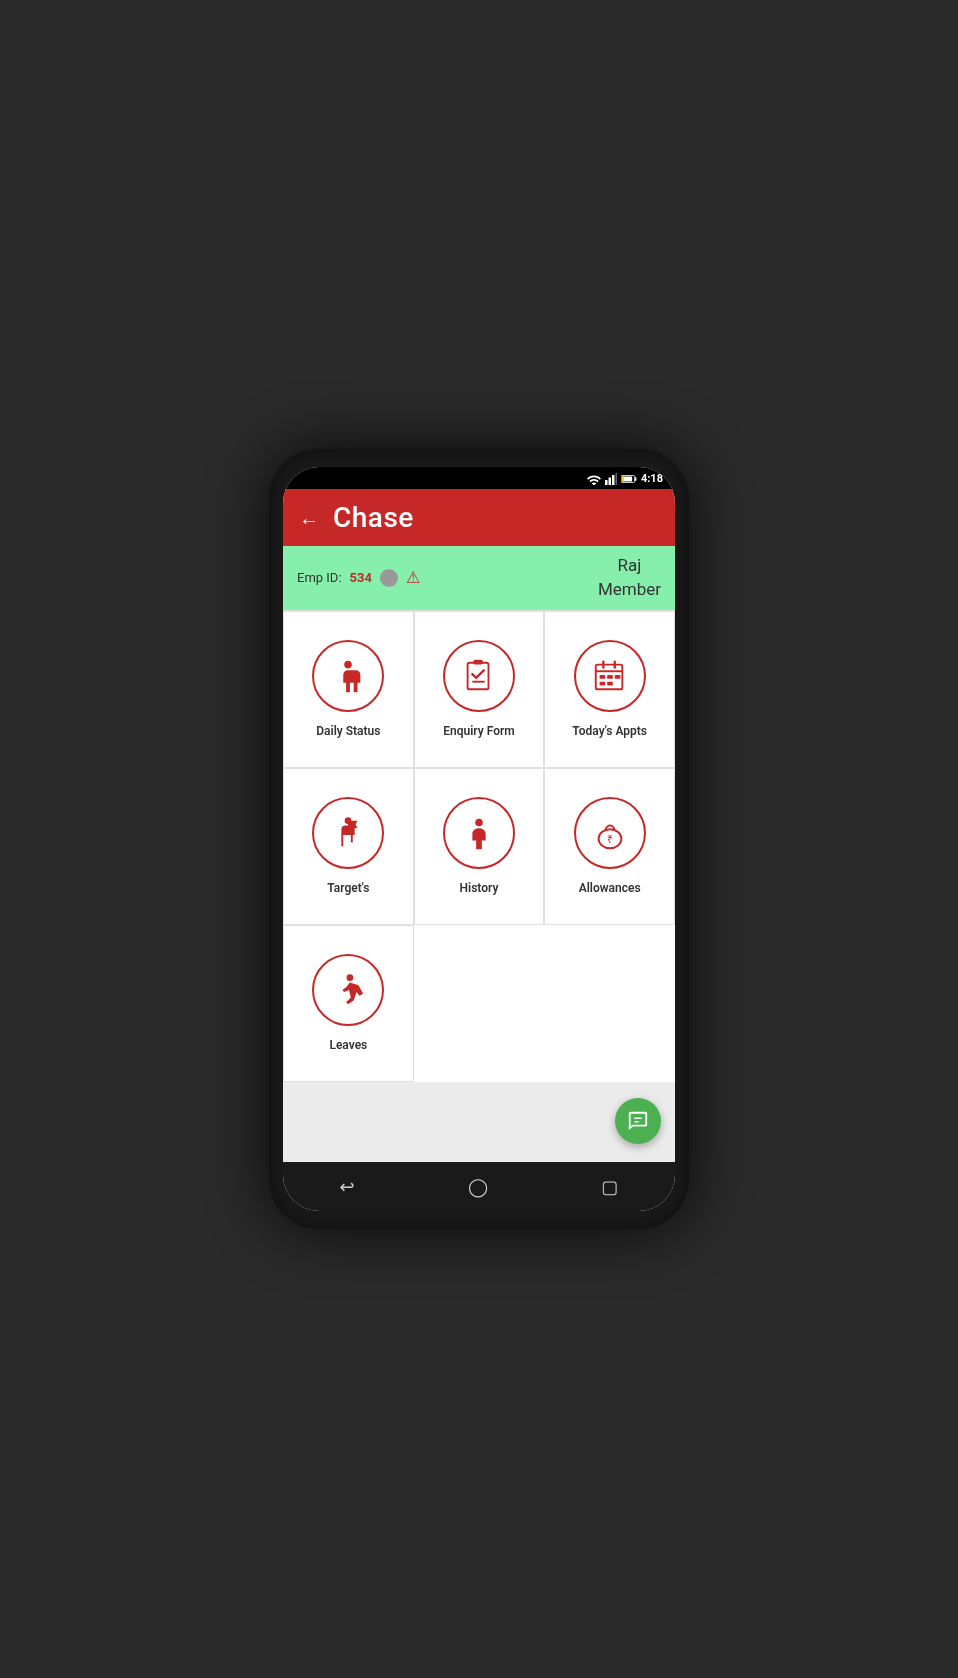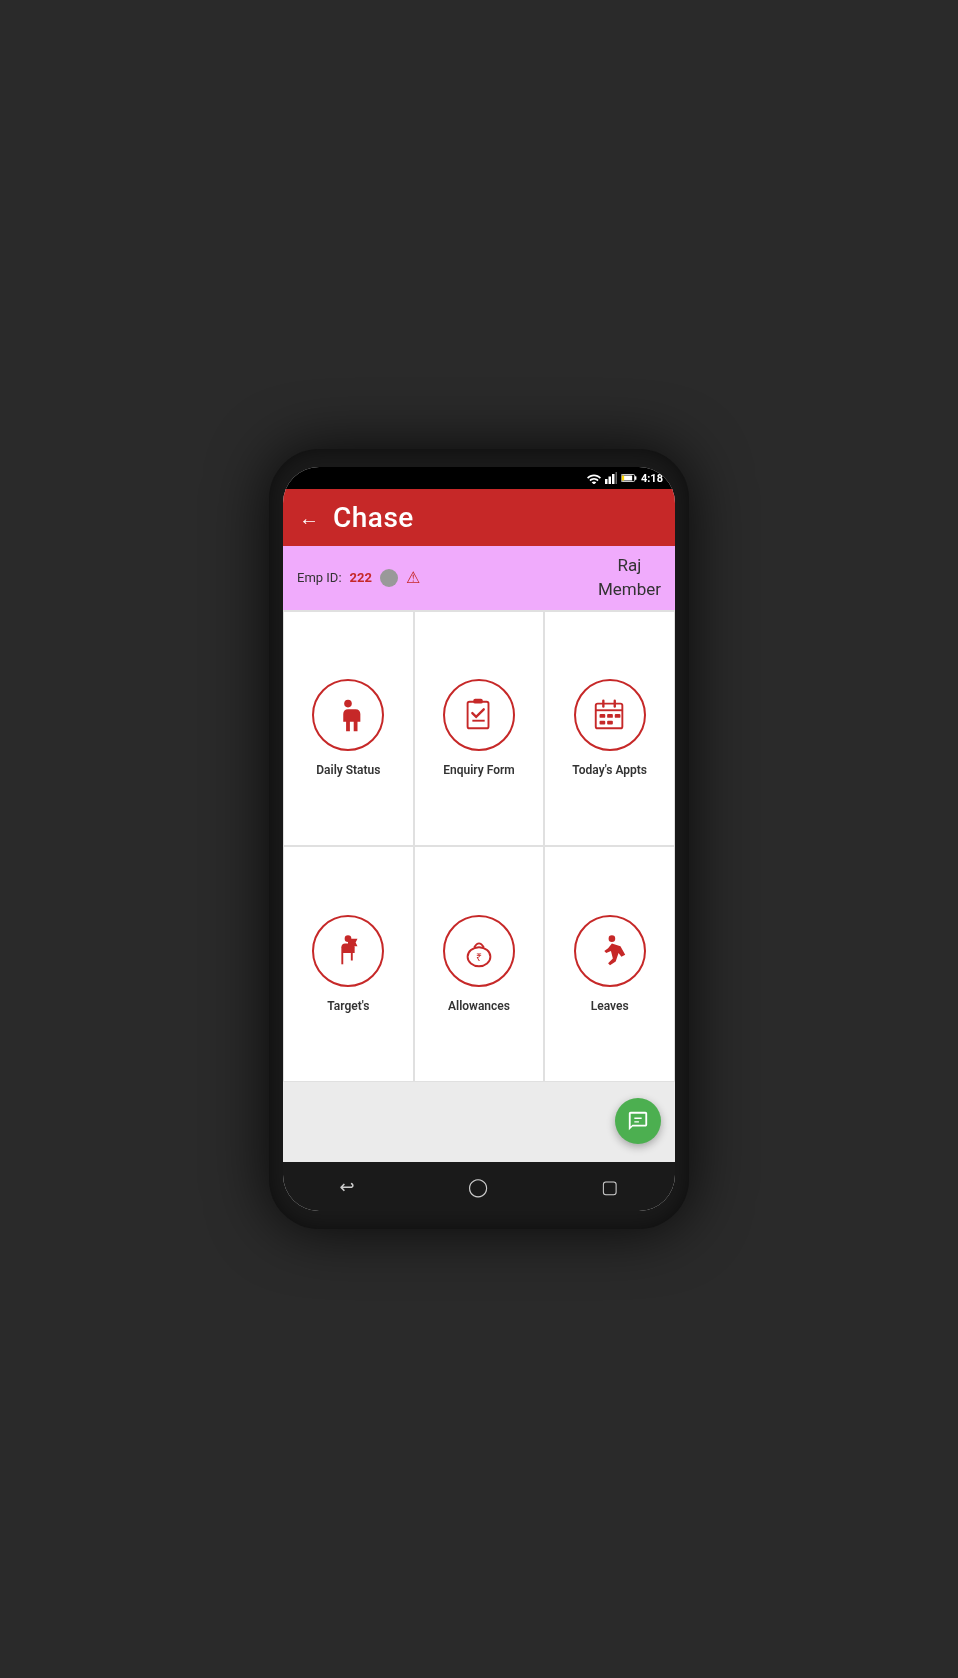--- a/index.html
+++ b/index.html
@@ -41,21 +41,21 @@
       align-items: center;
       padding: 4px 12px;
       font-size: 11px;
       font-weight: bold;
       gap: 4px;
       min-height: 22px;
     }
 
     .status-icons {
       display: flex;
-      align-items: flex-start;
+      align-items: flex-end;
       gap: 4px;
     }
 
     
     .app-bar {
       background: #c62828;
       color: #fff;
       display: flex;
       align-items: center;
       padding: 12px 16px;
@@ -70,21 +70,21 @@
     }
 
     .app-title {
       font-size: 28px;
       font-weight: 500;
       letter-spacing: 0.5px;
     }
 
     
     .emp-bar {
-      background: #f0abfc;
+      background: #86efac;
       display: flex;
       justify-content: space-between;
       align-items: center;
       padding: 8px 14px;
       border-bottom: 1px solid #e0e0e0;
       gap: 25px;
     }
 
     .emp-left {
       display: flex;
@@ -232,21 +232,21 @@
     </div>
 
     <div class="app-bar">
       <span class="back-arrow">←</span>
       <span class="app-title">Chase</span>
     </div>
 
     <div class="emp-bar">
       <div class="emp-left">
         <span class="emp-id-label">Emp ID:</span>
-        <span class="emp-id-num">222</span>
+        <span class="emp-id-num">534</span>
         <div class="circle-indicator"></div>
         <span class="warning-triangle">⚠</span>
       </div>
       <div class="emp-right">
         <div>Raj</div>
         <div>Member</div>
       </div>
     </div>
 
     <div class="grid-container">
@@ -296,20 +296,29 @@
             <circle cx="20" cy="7" r="3.5"></circle>
             <path d="M17 12 c-2.5 0-4 1.5-4 4 l0 6 l14 0 l0-6 c0-2.5-1.5-4-4-4 z"></path>
             <line x1="14" y1="22" x2="14" y2="34" stroke="#c62828" stroke-width="2"></line>
             <line x1="24" y1="22" x2="24" y2="30" stroke="#c62828" stroke-width="2"></line>
             <path d="M14 10 l10 0 l-2 4 l2 4 l-10 0 z" transform="translate(6,-3)" fill="#c62828"></path>
           </svg>
         </div>
         <span class="item-label">Target's</span>
       </div>
 
+      <div class="grid-item">
+        <div class="icon-circle">
+          <svg viewBox="0 0 40 40">
+            <circle cx="20" cy="9" r="4"></circle>
+            <path d="M20 15 c-4 0-7 2.5-7 6 l0 7 l4 0 l0 9 l6 0 l0-9 l4 0 l0-7 c0-3.5-3-6-7-6 z"></path>
+          </svg>
+        </div>
+        <span class="item-label">History</span>
+      </div>
 
       <div class="grid-item">
         <div class="icon-circle">
           <svg viewBox="0 0 40 40">
             <ellipse cx="20" cy="26" rx="12" ry="10" fill="none" stroke="#c62828" stroke-width="2"></ellipse>
             <path d="M15 16 q5-8 10 0" fill="none" stroke="#c62828" stroke-width="2"></path>
             <text x="20" y="30" text-anchor="middle" font-size="11" fill="#c62828" font-family="Arial">₹</text>
           </svg>
         </div>
         <span class="item-label">Allowances</span>

